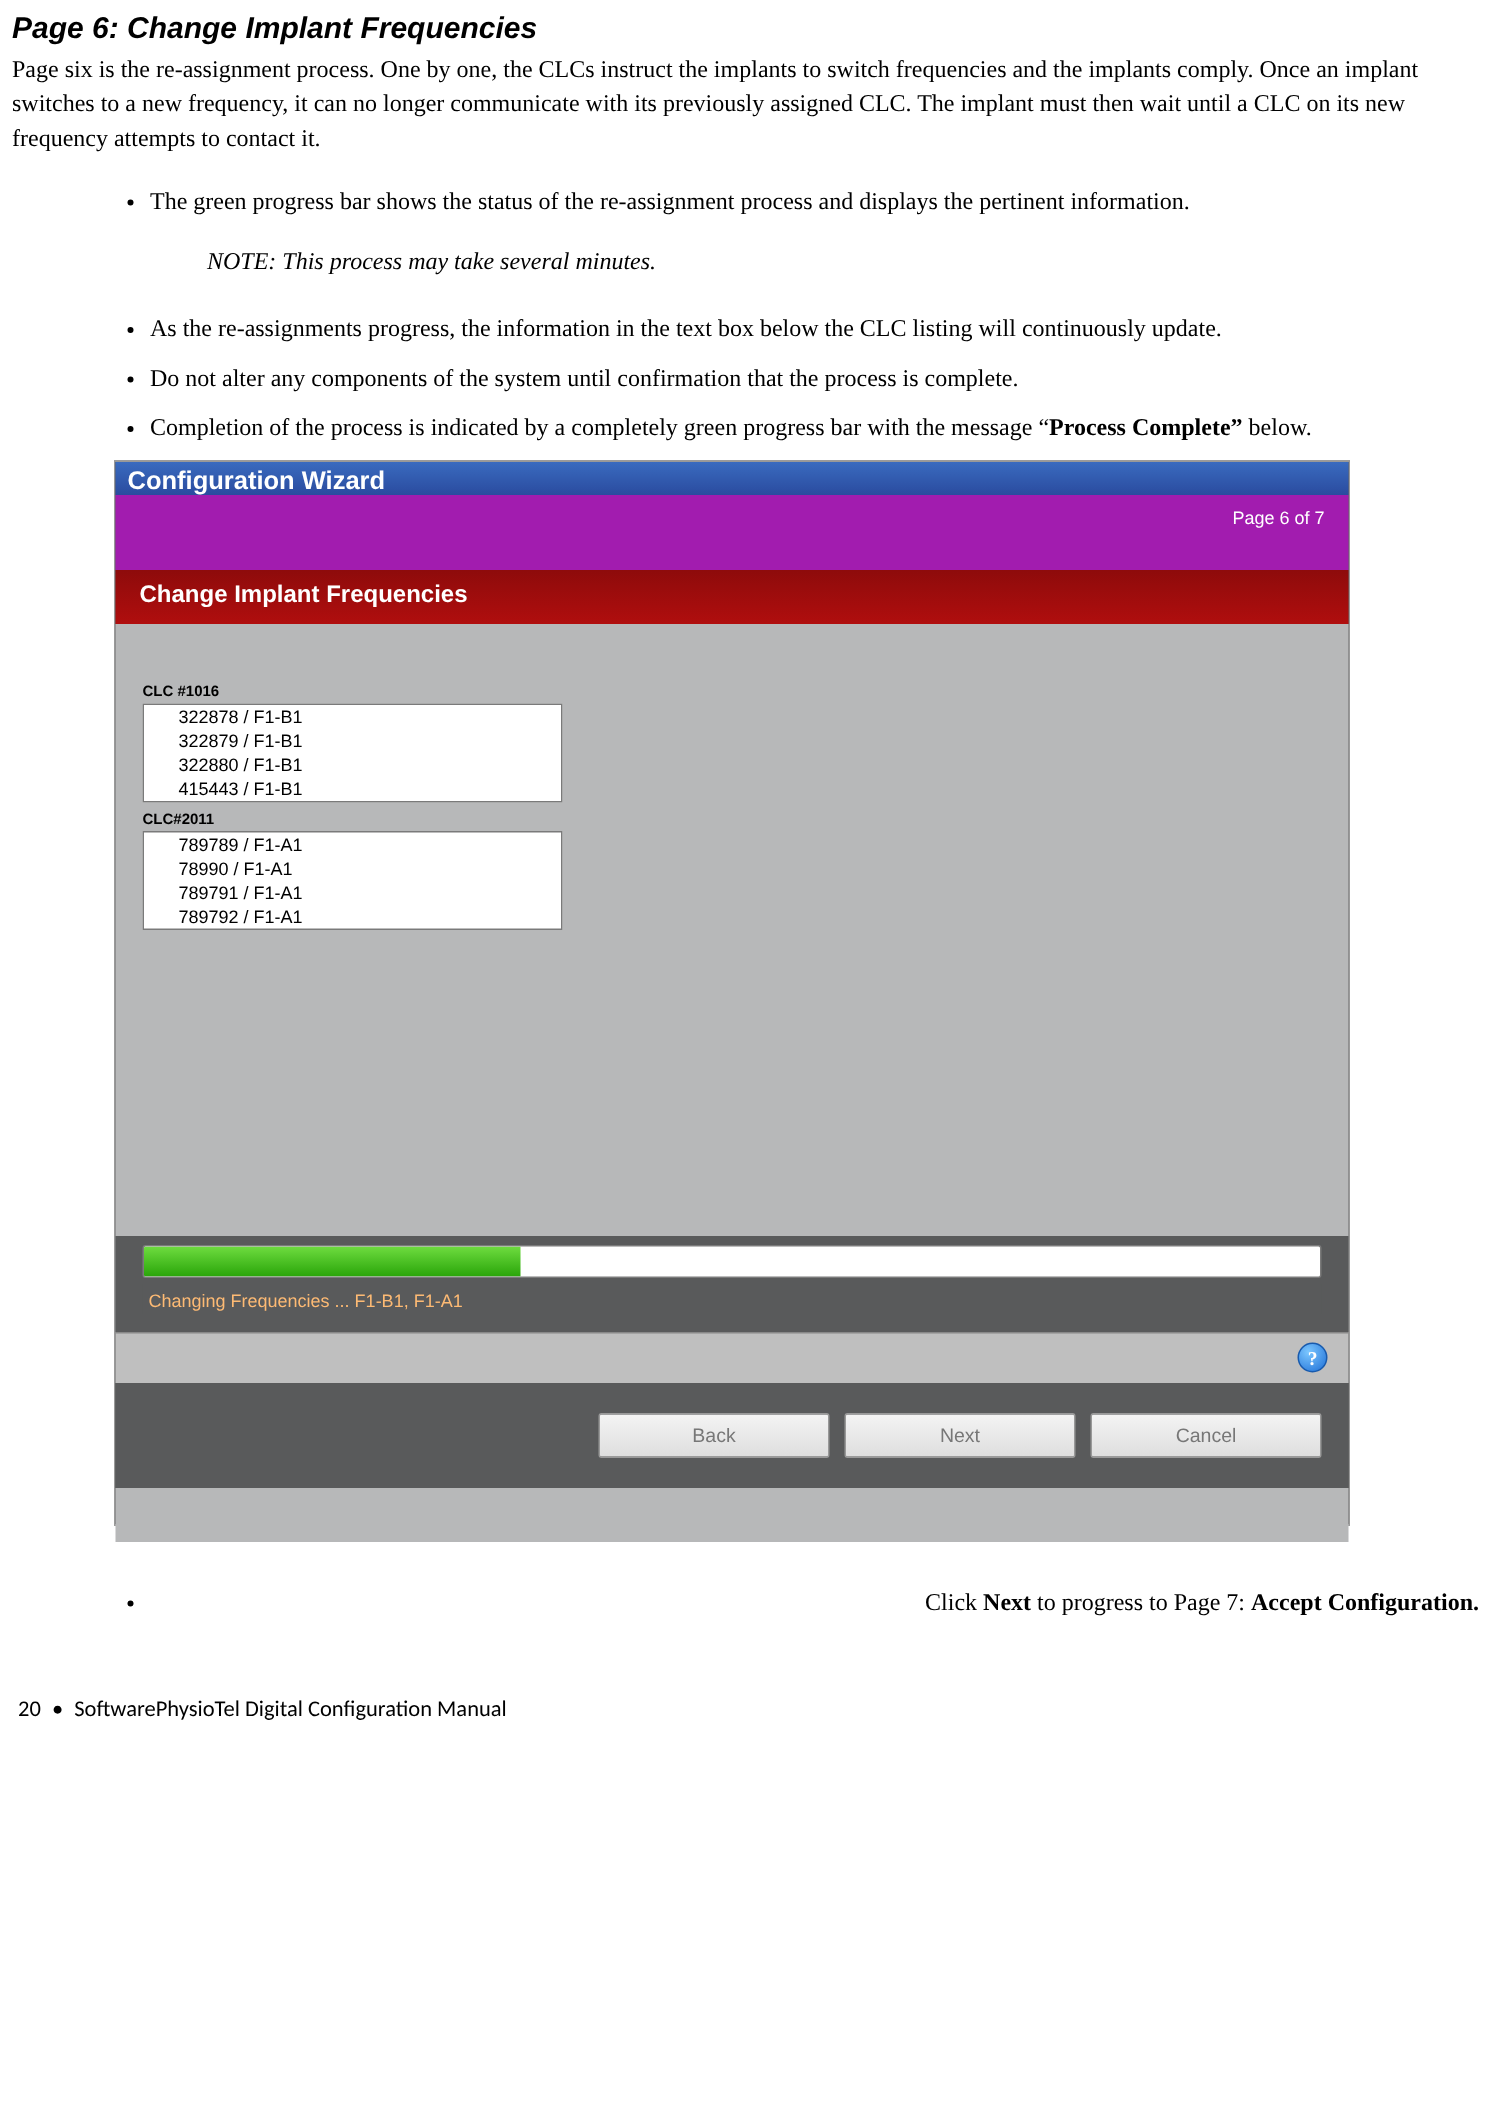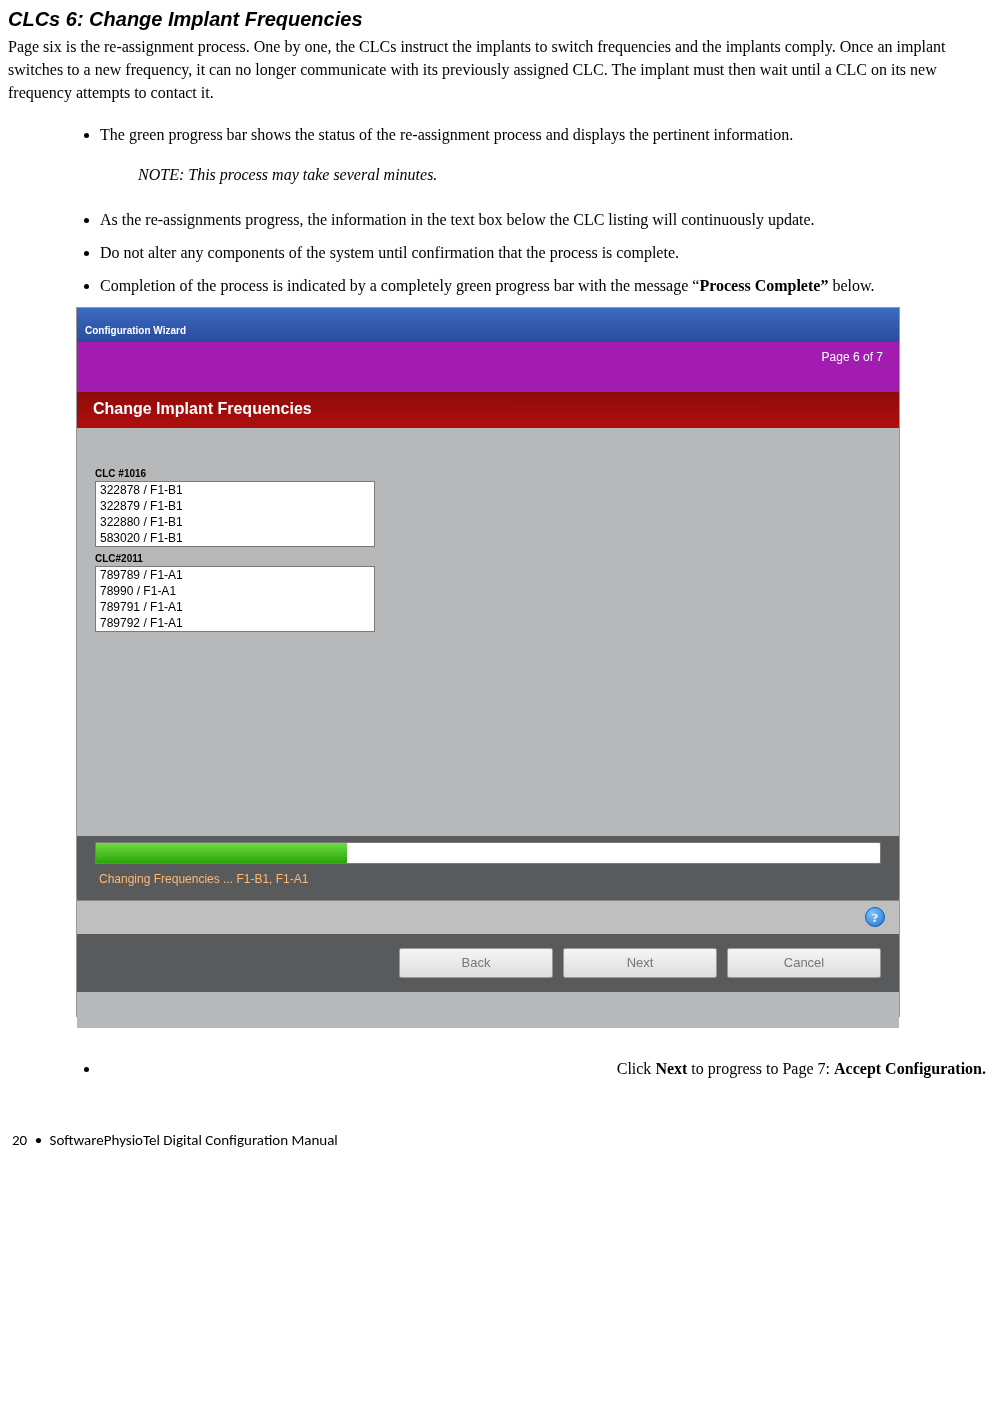--- a/index.html
+++ b/index.html
@@ -52,23 +52,23 @@
       font-size: 12px;
       color: #fff;
       position: relative;
       margin-top: 6px;
       margin-bottom: 40px;
     }
     .title-bar {
       background: linear-gradient(#3a6bbf, #2a4b9f);
       color: #fff;
       font-family: 'Segoe UI', Tahoma, sans-serif;
-      font-size: 10px;
-      font-weight: bold;
-      padding: 17px 8px;
+      font-size: 17px;
+      font-weight: bold;
+      padding: 3px 8px;
       height: 22px;
     }
     .header-band {
       background: #a21caf;
       height: 50px;
       position: relative;
     }
     .page-count {
       position: absolute;
       top: 8px;
@@ -102,20 +102,21 @@
       border: 1px solid #7a7a7a;
       width: 280px;
       font-family: 'Segoe UI', Tahoma, sans-serif;
       font-size: 12px;
       color: #000;
       margin-bottom: 6px;
     }
     .clc-list .row {
       padding: 0 4px;
       line-height: 16px;
+      margin-left: 19px;
     }
     .progress-track {
       position: absolute;
       left: 18px;
       right: 18px;
       bottom: 36px;
       height: 22px;
       background: #fff;
       border: 1px solid #7a7a7a;
       border-radius: 2px;
@@ -169,21 +170,21 @@
       color: #fff;
       font-family: Georgia, serif;
       font-weight: bold;
       font-size: 13px;
       text-align: center;
       line-height: 20px;
       border: 1px solid #185aad;
     }
     .button-row {
       background: #595a5b;
-      height: 58px;
+      height: 70px;
       display: flex;
       justify-content: flex-end;
       align-items: center;
       gap: 10px;
       padding: 0 18px;
     }
     .wiz-button {
       width: 154px;
       height: 30px;
       background: linear-gradient(#f4f4f4, #dedede);
@@ -213,21 +214,21 @@
       font-family: Calibri, Arial, sans-serif;
       font-size: 15px;
       margin-top: 50px;
       padding: 0 4px;
     }
     .footer-row .bullet-dot { margin: 0 4px; }
   </style>
 </head>
 <body>
 
-<div class="page-heading">CLCs 6: Change Implant Frequencies</div>
+<div class="page-heading">Page 6: Change Implant Frequencies</div>
 
 <p class="body-paragraph">Page six is the re-assignment process.  One by one, the CLCs instruct the implants to switch frequencies and the implants comply. Once an implant switches to a new frequency, it can no longer communicate with its previously assigned CLC.  The implant must then wait until a CLC on its new frequency attempts to contact it.</p>
 
 <ul class="bullet-list spacer-after">
   <li>The green progress bar shows the status of the re-assignment process and displays the pertinent information.</li>
 </ul>
 
 <p class="note-text">NOTE: This process may take several minutes.</p>
 
 <ul class="bullet-list">
@@ -247,21 +248,21 @@
 
   <div class="banner">Change Implant Frequencies</div>
 
   <div class="list-area">
     <div class="list-inner">
       <div class="clc-label">CLC #1016</div>
       <div class="clc-list">
         <div class="row">322878 / F1-B1</div>
         <div class="row">322879 / F1-B1</div>
         <div class="row">322880 / F1-B1</div>
-        <div class="row">583020 / F1-B1</div>
+        <div class="row">415443 / F1-B1</div>
       </div>
 
       <div class="clc-label">CLC#2011</div>
       <div class="clc-list">
         <div class="row">789789 / F1-A1</div>
         <div class="row">78990 / F1-A1</div>
         <div class="row">789791 / F1-A1</div>
         <div class="row">789792 / F1-A1</div>
       </div>
     </div>

